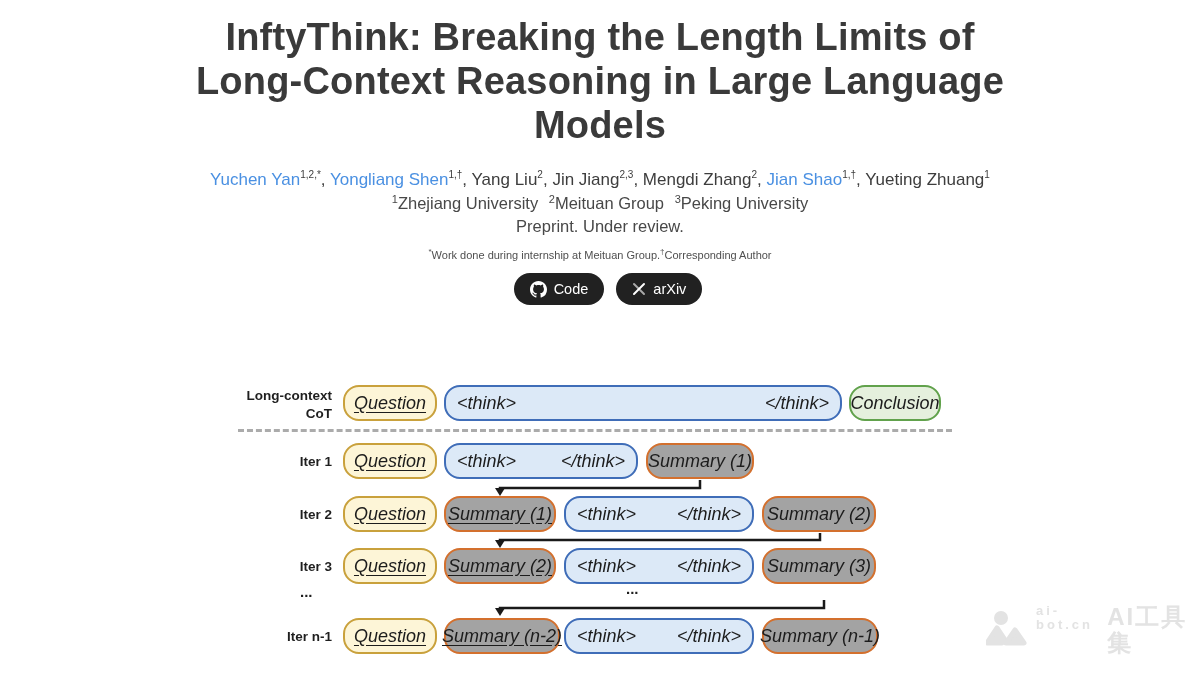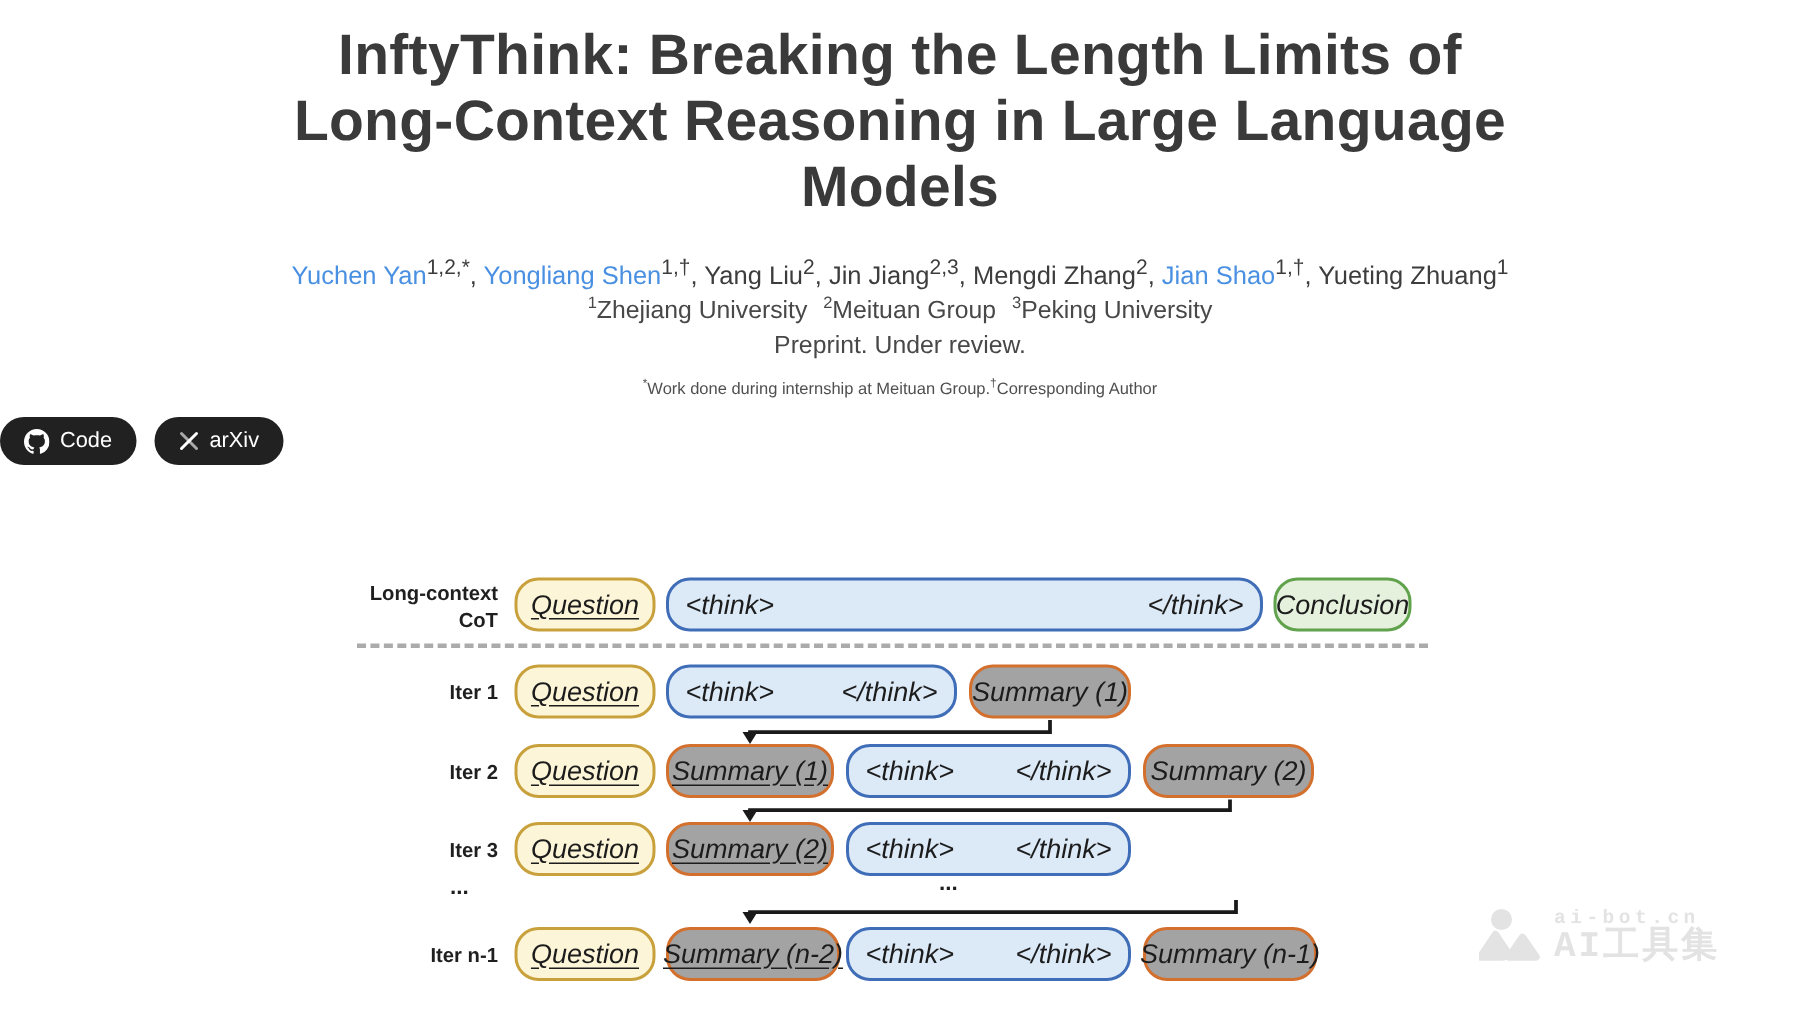--- a/index.html
+++ b/index.html
@@ -3,29 +3,29 @@
 <meta charset="utf-8">
 <style>
   html,body{margin:0;padding:0;background:#fff;}
   .page{position:relative;width:1200px;height:675px;background:#ffffff;overflow:hidden;
         font-family:"Liberation Sans",sans-serif;color:#333;}
 
   
   .header{position:absolute;top:0;left:0;width:1200px;text-align:center;}
   .title{margin-top:15px;font-size:38px;line-height:1.16;font-weight:700;color:#3a3a3a;letter-spacing:0.2px;}
   .authors{margin-top:22px;font-size:17px;color:#3d3d3d;}
-  .authors sup{font-size:14px;}
+  .authors sup{font-size:10px;}
   .a-link{color:#4a90e2;cursor:pointer;}
   .affils{margin-top:3px;font-size:16.5px;color:#484848;}
   .affils .affil{margin:0 3px;}
   .affils sup{font-size:11px;}
   .preprint{margin-top:4px;font-size:16.5px;color:#484848;}
   .footnote{margin-top:11px;font-size:11px;color:#4f4f4f;}
   .footnote sup{font-size:8px;}
-  .btn-row{margin-top:12px;display:flex;gap:12px;}
+  .btn-row{margin-top:12px;display:flex;justify-content:center;gap:12px;margin-left:16px;}
   .pill{display:flex;align-items:center;gap:7px;height:32px;padding:0 16px;border-radius:16px;
         background:#212121;color:#fff;font-size:14.5px;border:none;cursor:pointer;}
   .pill svg{display:block;}
 
   
   .diagram{position:absolute;left:238px;top:376px;width:715px;height:290px;}
   .rl{position:absolute;width:94px;text-align:right;font-weight:700;font-size:13.5px;color:#1f1f1f;line-height:1.3;}
   .bx{position:absolute;height:36px;box-sizing:border-box;border:2px solid;border-radius:16px;
       display:flex;align-items:center;justify-content:center;
       font-style:italic;font-weight:400;font-size:18px;color:#1c1c1c;white-space:nowrap;}
@@ -33,21 +33,21 @@
   .bx.t{background:#dce9f7;border-color:#3f6db8;justify-content:space-between;padding:0 11px;}
   .bx.s{background:#a3a3a3;border-color:#d3702e;}
   .bx.c{background:#e5f0dd;border-color:#61a24c;}
   .u{text-decoration:underline;text-underline-offset:3px;}
   .dash{position:absolute;left:0;width:714px;top:53px;border-top:3px dashed #ababab;}
   .dots{position:absolute;font-weight:700;font-size:15px;color:#1f1f1f;}
   .arrows{position:absolute;left:0;top:0;pointer-events:none;}
 
   
   .wm{position:absolute;left:986px;top:604px;display:flex;align-items:center;gap:8px;color:#e3e3e3;}
-  .wm-txt{display:flex;flex-direction:column;line-height:1.1;font-family:Liberation Mono, monospace;}
+  .wm-txt{display:flex;line-height:1.1;}
   .wm-l1{font-size:13px;font-weight:700;letter-spacing:3px;}
   .wm-l2{font-size:24px;font-weight:700;letter-spacing:2px;}
 </style>
 </head>
 <body>
 
 <div class="page">
 
   <div class="header">
     <div class="title">
@@ -143,20 +143,23 @@
     <div class="bx q" style="left:105px;top:172px;width:94px;">
         <span class="u">Question</span>
       </div>
     <div class="bx s" style="left:206px;top:172px;width:112px;">
         <span class="u">Summary (2)</span>
       </div>
     <div class="bx t" style="left:326px;top:172px;width:190px;">
       <span>&lt;think&gt;</span>
       <span>&lt;/think&gt;</span>
     </div>
+    <div class="bx s" style="left:524px;top:172px;width:114px;">
+        <span>Summary (3)</span>
+      </div>
 
     <div class="dots" style="left:62px;top:207px;">...</div>
     <div class="dots" style="left:388px;top:204px;">...</div>
 
     <div class="rl" style="left:0;top:252px;">Iter n-1</div>
     <div class="bx q" style="left:105px;top:242px;width:94px;">
         <span class="u">Question</span>
       </div>
     <div class="bx s" style="left:206px;top:242px;width:116px;">
         <span class="u">Summary (n-2)</span>

